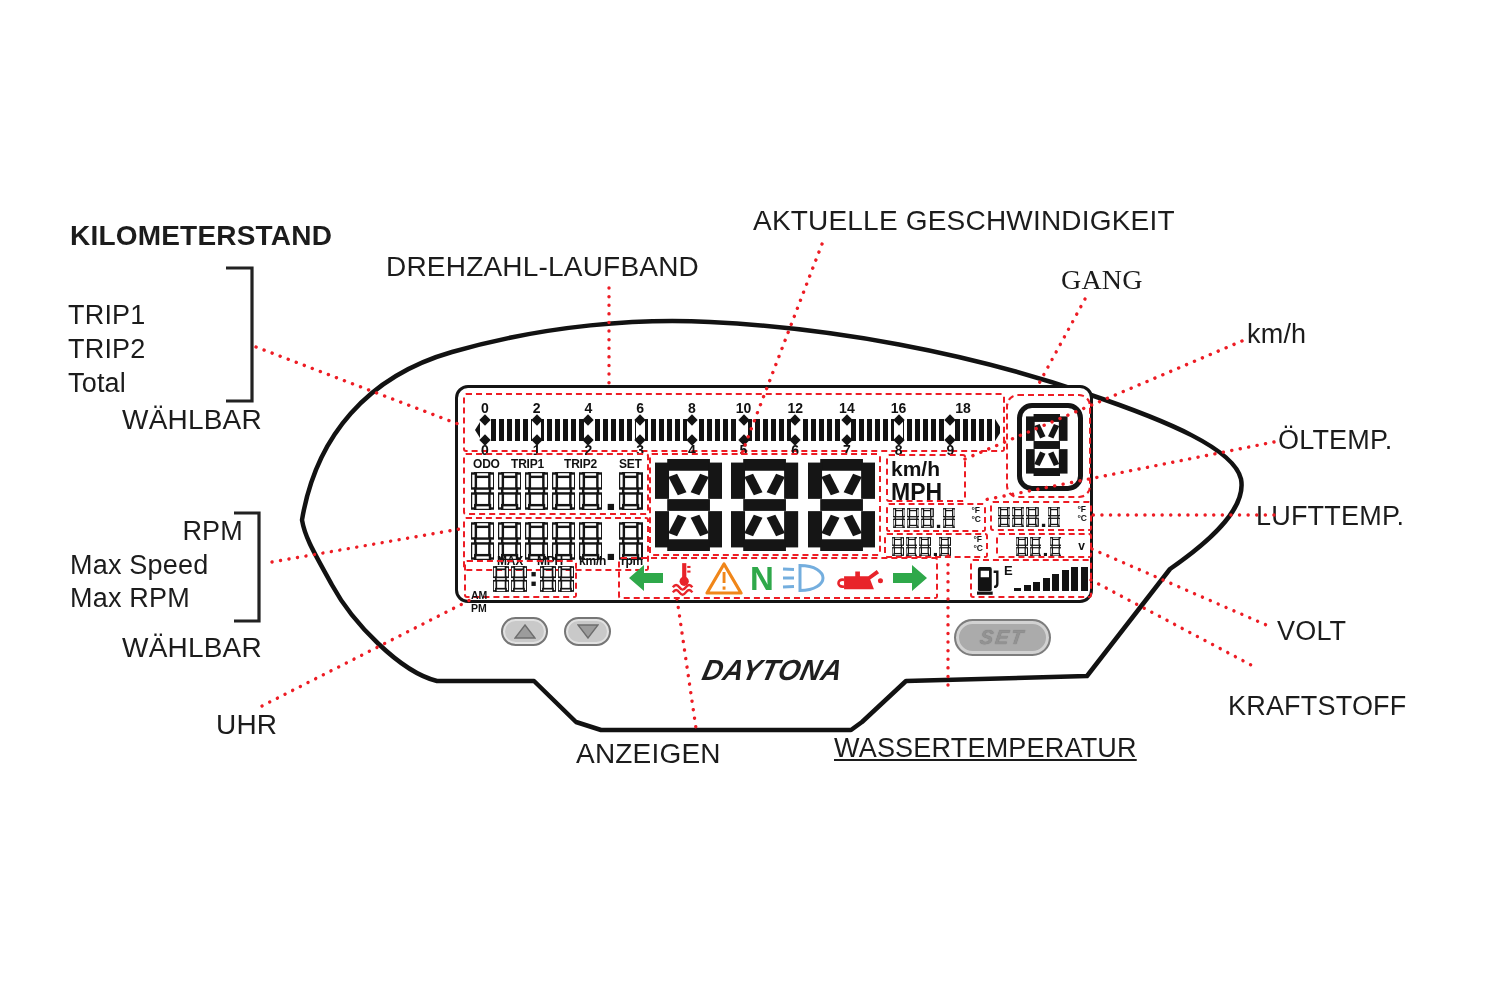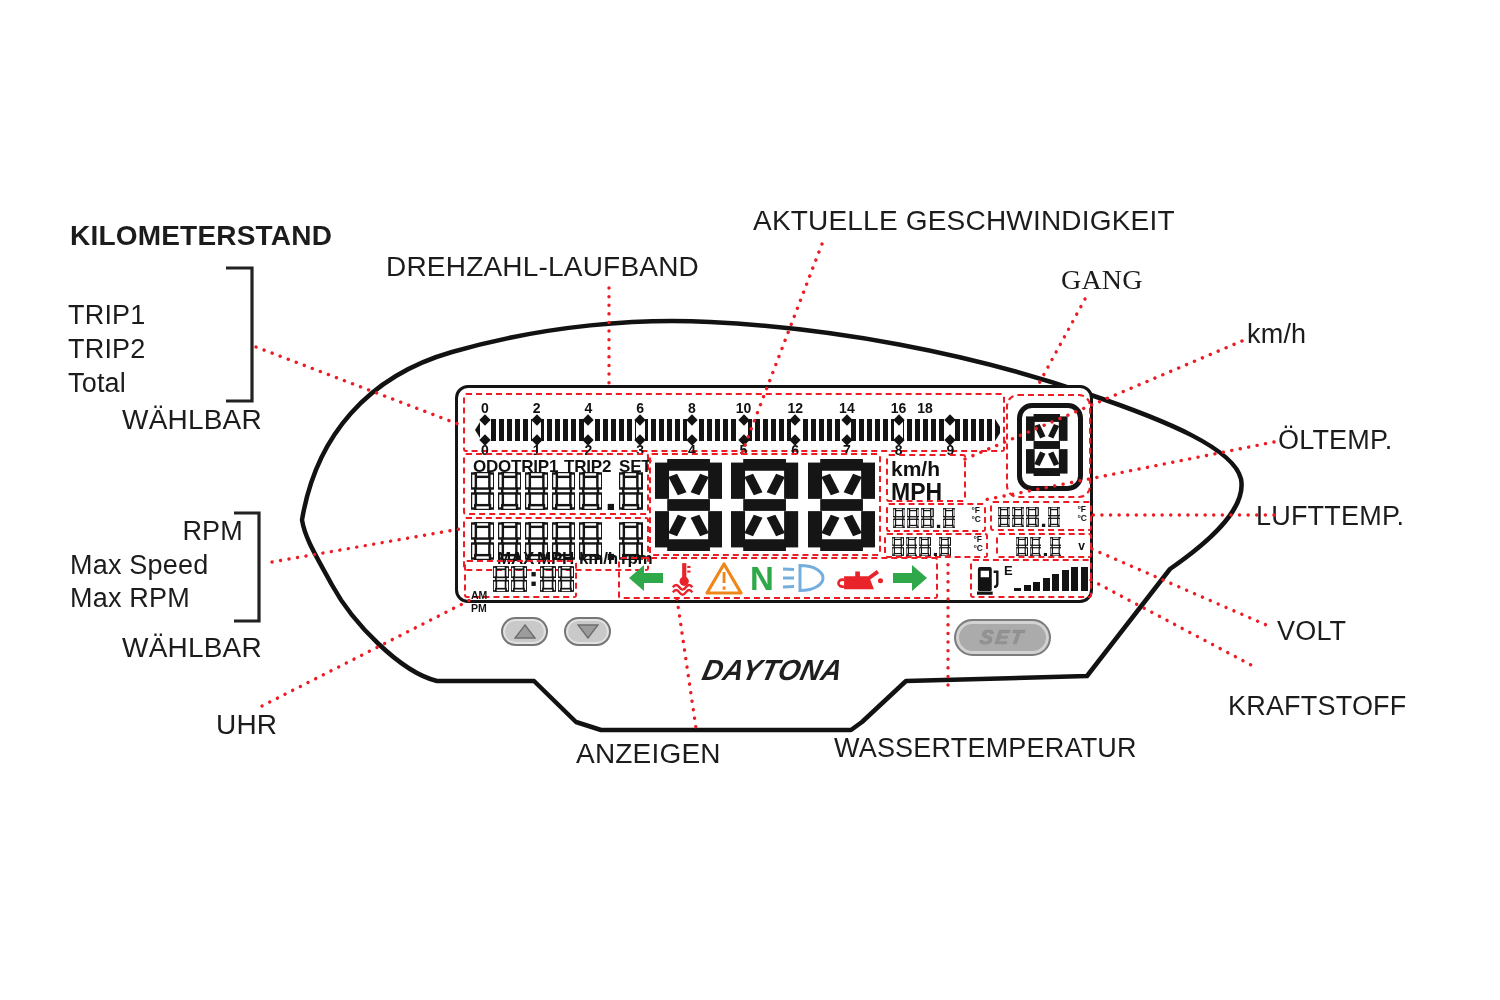--- a/index.html
+++ b/index.html
@@ -19,21 +19,21 @@
   .tick-num{position:absolute;transform:translateX(-50%);font-size:14px;font-weight:700;color:#111;line-height:1;}
   #tach-band{position:absolute;left:5px;top:20px;width:527px;height:22px;
              background:repeating-linear-gradient(90deg,#131313 0 5px,#ffffff 5px 8px);
              clip-path:polygon(0 50%,1.3% 0,98.7% 0,100% 50%,98.7% 100%,1.3% 100%);}
   .tick-gap{position:absolute;top:20px;width:9px;height:22px;background:#fff;}
   .dia{position:absolute;left:50%;width:8px;height:8px;background:#131313;transform:translateX(-50%) rotate(45deg);}
   
   #gear-frame{position:absolute;left:9px;top:7px;width:66px;height:88px;border:5px solid #141414;
               border-radius:15px;box-sizing:border-box;display:flex;align-items:center;justify-content:center;}
   
-  .cap{position:absolute;font-size:17px;font-weight:700;color:#111;letter-spacing:-.2px;line-height:1;}
+  .cap{position:absolute;font-size:12px;font-weight:700;color:#111;letter-spacing:-.2px;line-height:1;}
   .segrow{position:absolute;display:flex;align-items:flex-end;}
   .unit-stack{display:inline-block;font-size:8.5px;font-weight:700;line-height:1.05;margin-left:2px;transform:translateY(-1px);color:#111;}
   .kmh1{font-size:21px;font-weight:700;line-height:1.05;color:#111;}
   .kmh2{font-size:23px;font-weight:700;line-height:1.05;color:#111;}
   .ampm{font-size:10.5px;font-weight:700;line-height:1.2;color:#111;}
   .vunit{font-size:12px;font-weight:700;color:#111;margin-left:3px;transform:translateY(-1px);}
   
   #icons-box{display:flex;align-items:center;justify-content:space-between;padding:0 8px;}
   .n-ind{font-size:33px;font-weight:800;color:#2fa84a;line-height:1;}
   
@@ -83,21 +83,21 @@
       <div id="tach-band"></div>
     <span class="tick-num" style="left: 15px; top: 2px;">0</span>
           <span class="tick-num" style="left: 66.7px; top: 2px;">2</span>
           <span class="tick-num" style="left: 118.4px; top: 2px;">4</span>
           <span class="tick-num" style="left: 170.1px; top: 2px;">6</span>
           <span class="tick-num" style="left: 221.8px; top: 2px;">8</span>
           <span class="tick-num" style="left: 273.5px; top: 2px;">10</span>
           <span class="tick-num" style="left: 325.2px; top: 2px;">12</span>
           <span class="tick-num" style="left: 376.9px; top: 2px;">14</span>
           <span class="tick-num" style="left: 428.6px; top: 2px;">16</span>
-          <span class="tick-num" style="left: 455px; top: 2px;">18</span>
+          <span class="tick-num" style="left: 493px; top: 2px;">18</span>
           <span class="tick-num" style="left: 15px; bottom: 2px;">0</span>
           <span class="tick-num" style="left: 66.7px; bottom: 2px;">1</span>
           <span class="tick-num" style="left: 118.4px; bottom: 2px;">2</span>
           <span class="tick-num" style="left: 170.1px; bottom: 2px;">3</span>
           <span class="tick-num" style="left: 221.8px; bottom: 2px;">4</span>
           <span class="tick-num" style="left: 273.5px; bottom: 2px;">5</span>
           <span class="tick-num" style="left: 325.2px; bottom: 2px;">6</span>
           <span class="tick-num" style="left: 376.9px; bottom: 2px;">7</span>
           <span class="tick-num" style="left: 428.6px; bottom: 2px;">8</span>
           <span class="tick-num" style="left: 480.3px; bottom: 2px;">9</span>
@@ -654,21 +654,21 @@
 <div class="lbl small" style="left:68px;top:368px;">Total</div>
 <div class="lbl" style="left:122px;top:404px;">WÄHLBAR</div>
 <div class="lbl" style="left:386px;top:251px;">DREHZAHL-LAUFBAND</div>
 <div class="lbl" style="left:753px;top:205px;">AKTUELLE GESCHWINDIGKEIT</div>
 <div class="lbl" style="left:1061px;top:264px;font-family:Liberation Serif, serif;">GANG</div>
 <div class="lbl small" style="left:1247px;top:319px;">km/h</div>
 <div class="lbl small" style="left:1278px;top:425px;">ÖLTEMP.</div>
 <div class="lbl small" style="left:1256px;top:501px;">LUFTTEMP.</div>
 <div class="lbl small" style="left:1277px;top:616px;text-align:right;">VOLT</div>
 <div class="lbl small" style="left:1228px;top:691px;">KRAFTSTOFF</div>
-<div class="lbl small" style="left:834px;top:733px;">WASSERTEMPERATUR</div>
+<div class="lbl small" style="left:834px;top:733px;text-decoration:underline;">WASSERTEMPERATUR</div>
 <div class="lbl" style="left:576px;top:738px;">ANZEIGEN</div>
 <div class="lbl" style="left:216px;top:709px;">UHR</div>
 <div class="lbl" style="left:122px;top:632px;">WÄHLBAR</div>
 <div class="lbl small" style="left:70px;top:516px;width:173px;text-align:right;">RPM</div>
 <div class="lbl small" style="left:70px;top:550px;">Max Speed</div>
 <div class="lbl small" style="left:70px;top:583px;">Max RPM</div>
 
 <svg id="lines-svg" class="layer" viewBox="0 0 1500 1000">
   <g stroke="#222222" stroke-width="3.2" fill="none">
     <path d="M226,268 H252 V401 H226"></path>

